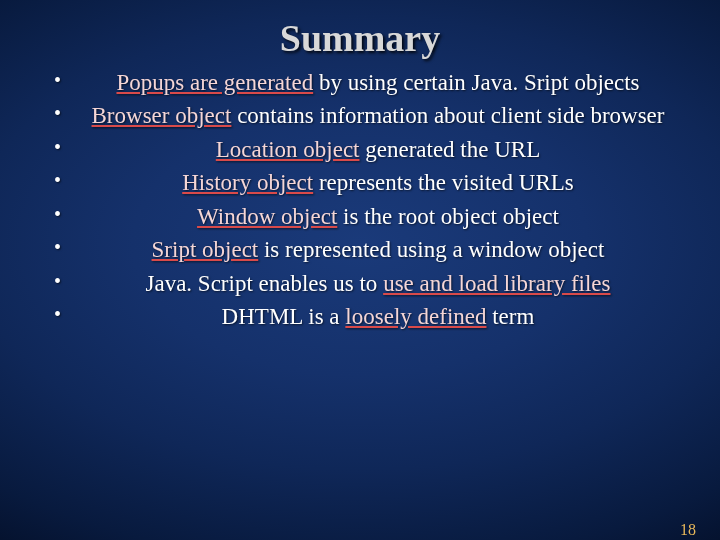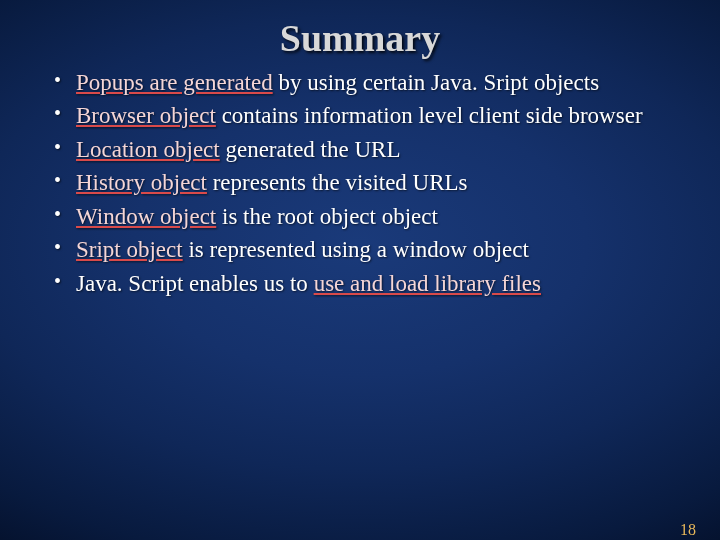--- a/index.html
+++ b/index.html
@@ -27,20 +27,21 @@
     color: #d8d8d8;
     font-size: 38px;
     font-weight: bold;
     padding-top: 16px;
     text-shadow: 2px 2px 3px rgba(0,0,0,0.8);
   }
   ul.bullets {
     list-style: none;
     margin: 8px 0 0 0;
     padding: 0 40px 0 54px;
+    text-align: center;
   }
   ul.bullets li {
     position: relative;
     color: #ffffff;
     font-size: 23px;
     line-height: 1.28;
     margin-bottom: 4px;
     padding-left: 22px;
     text-shadow: 1px 1px 2px rgba(0,0,0,0.6);
   }
@@ -67,21 +68,22 @@
     font-family: "Times New Roman", Times, serif;
   }
 </style>
 </head>
 <body>
 
 <div class="slide">
   <div class="title">Summary</div>
   <ul class="bullets">
       <li><span class="u">Popups are generated</span><span> by using certain Java. Sript objects</span></li>
-      <li><span class="u">Browser object</span><span> contains information level client side browser</span></li>
+      <li><span class="u">Browser object</span><span> contains information about client side browser</span></li>
       <li><span class="u">Location object</span><span> generated the URL</span></li>
       <li><span class="u">History object</span><span> represents the visited URLs</span></li>
       <li><span class="u">Window object</span><span> is the root object object</span></li>
       <li><span class="u">Sript object</span><span> is represented using a window object</span></li>
       <li><span>Java. Script enables us to </span><span class="u">use and load library files</span></li>
+      <li><span>DHTML is a </span><span class="u">loosely defined</span><span> term</span></li>
     </ul>
   <div class="page-num">18</div>
 </div>
 
 </body></html>

